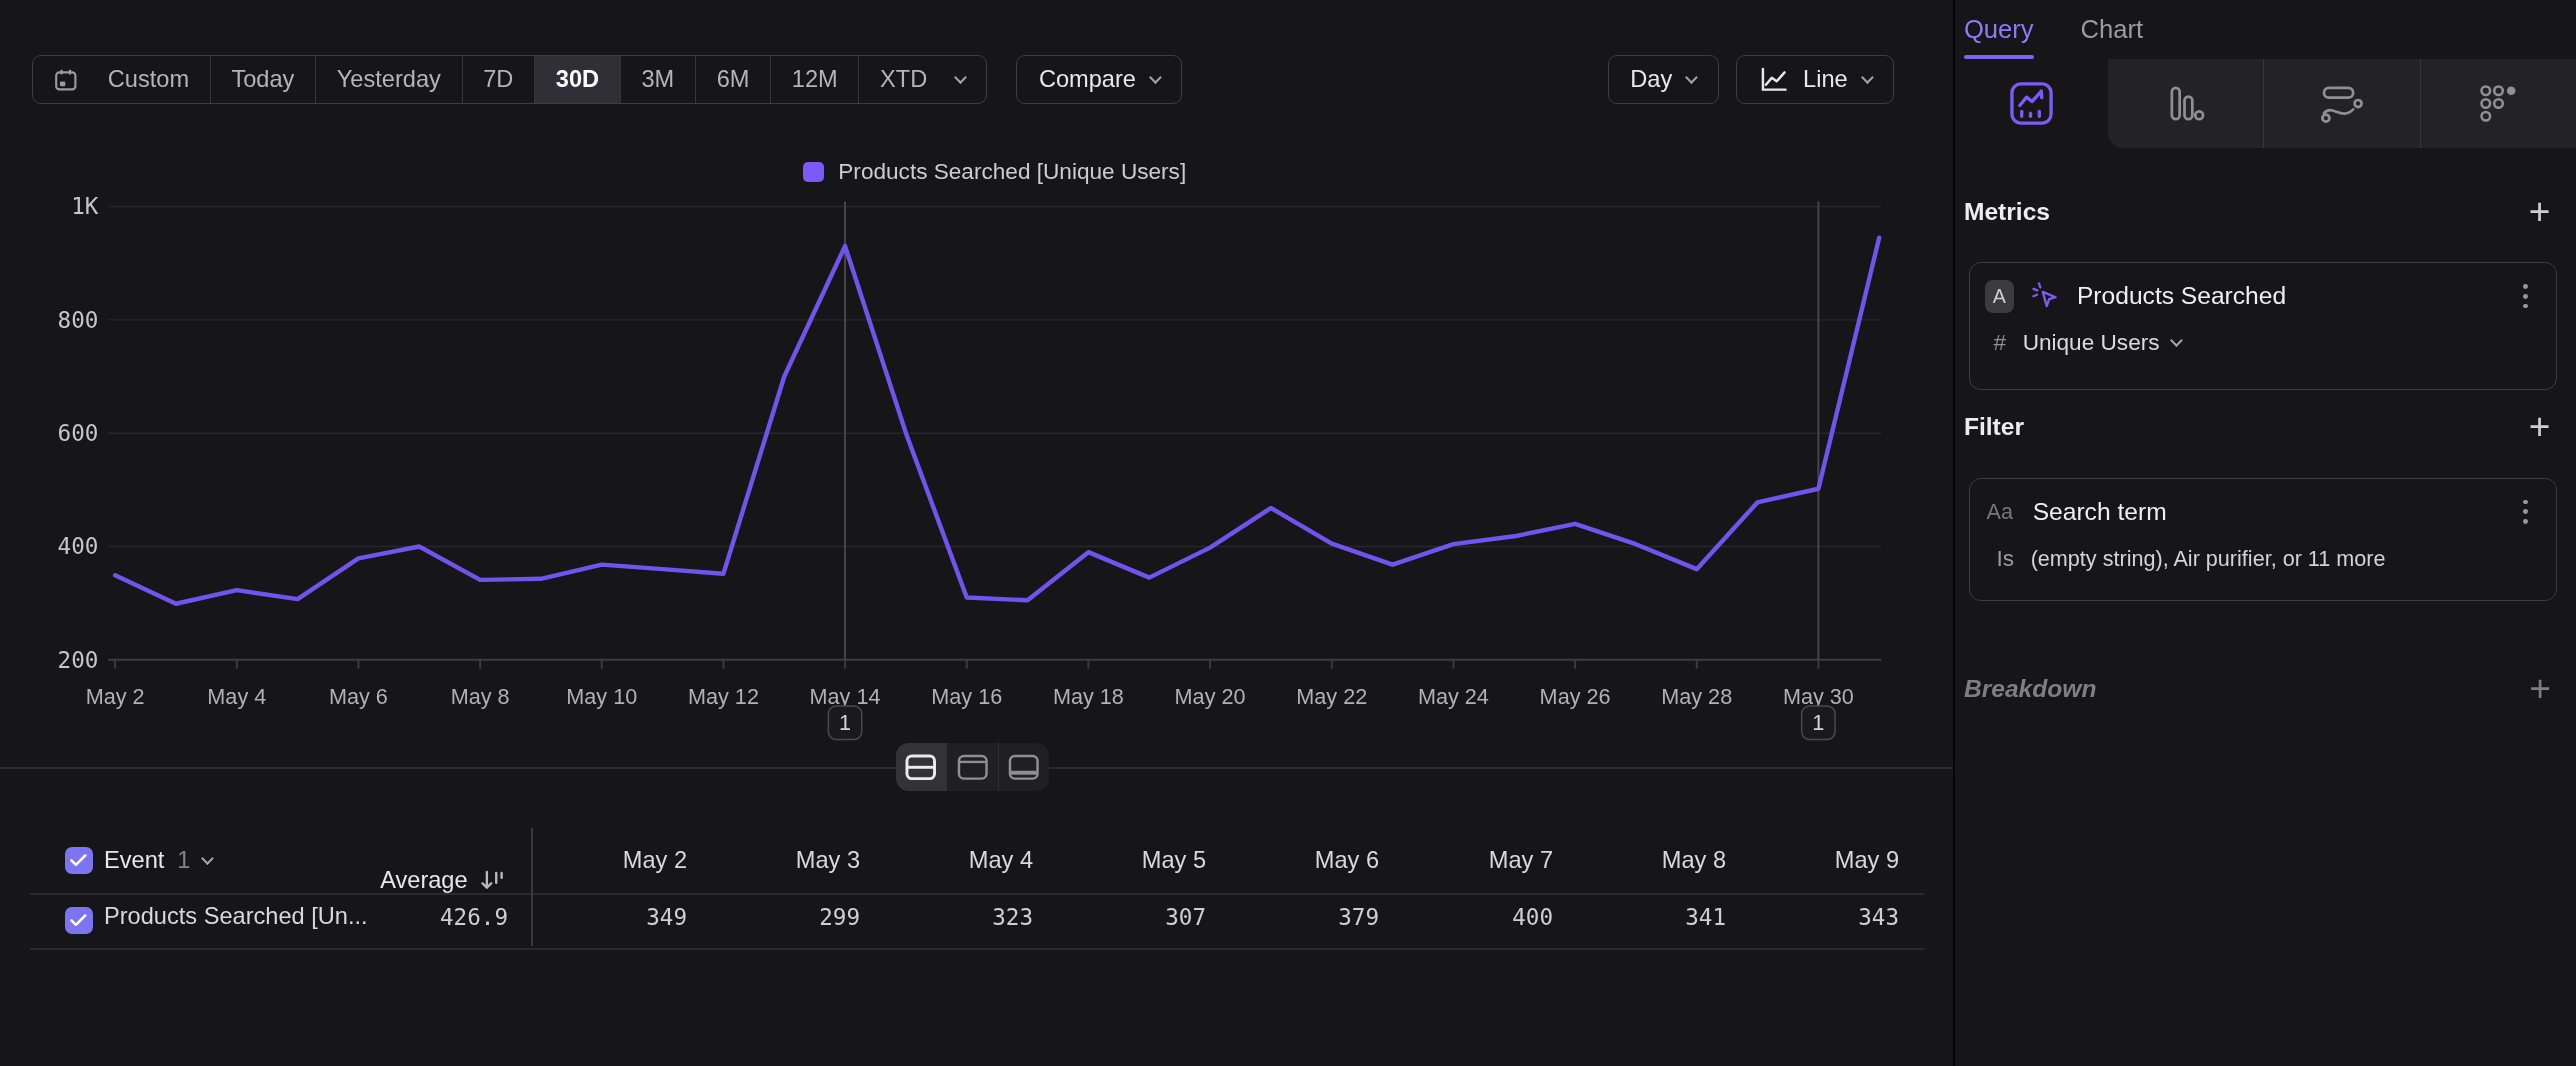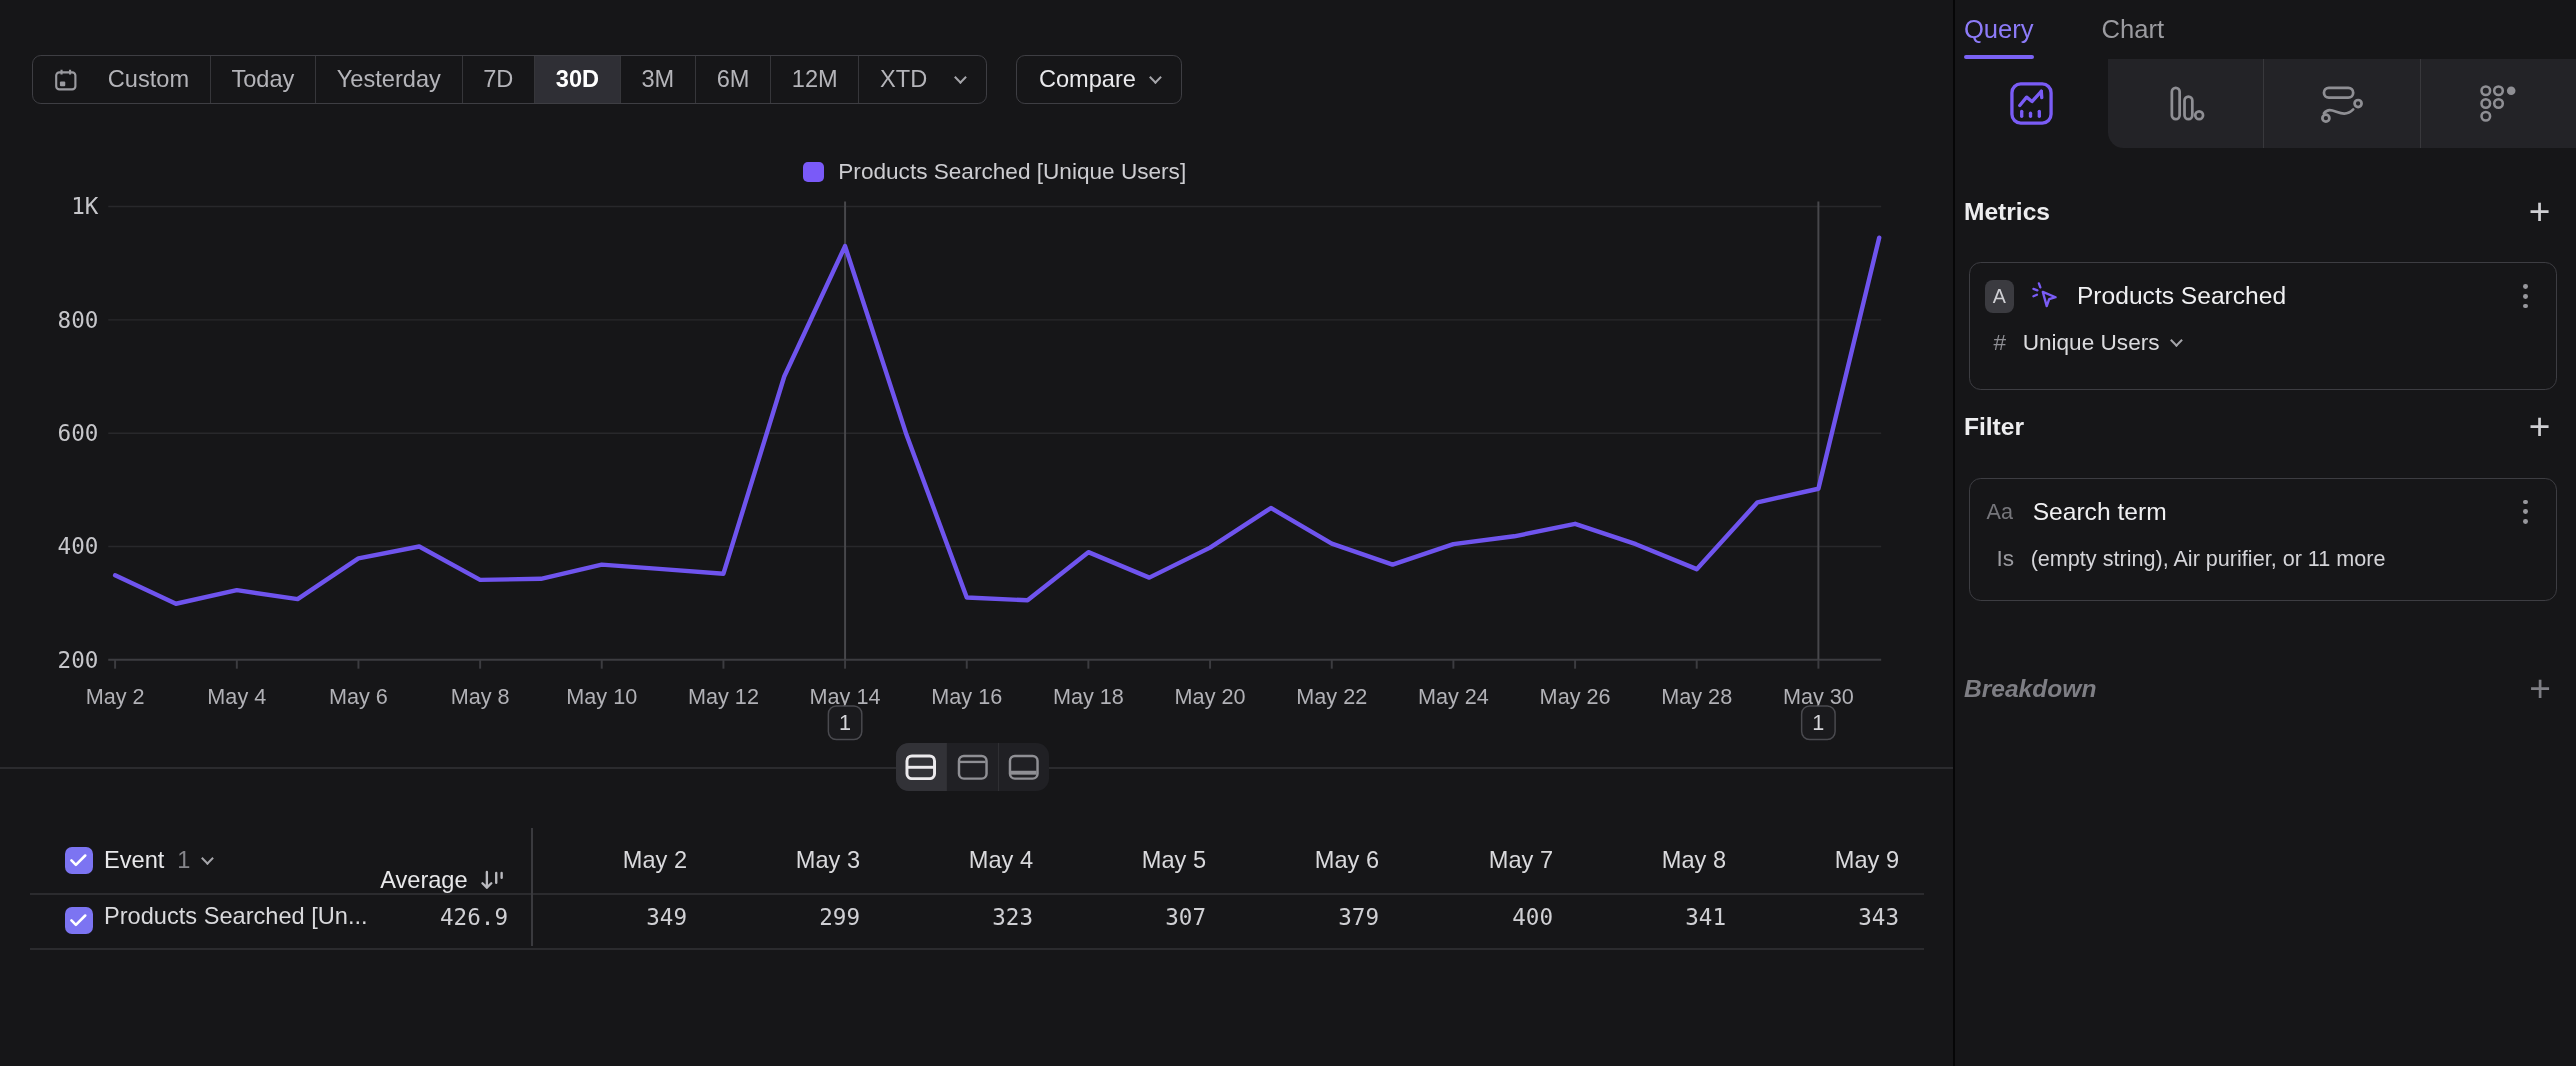--- a/index.html
+++ b/index.html
@@ -45,21 +45,21 @@
   .cb { position:absolute; left:65px; width:27.6px; height:27.6px; border-radius:6.9px; background:#7c74f2; display:flex; align-items:center; justify-content:center; cursor:pointer; }
   .event-group { position:absolute; left:104px; top:0; height:100%; display:flex; align-items:center; gap:12.8px; font-size:23.6px; color:#e8e8ea; font-weight:500; cursor:pointer; }
   .event-count { color:#85858a; font-weight:400; }
   .avg-head { position:absolute; right:1448px; top:0; height:100%; display:flex; align-items:flex-end; gap:11.8px; font-size:23.6px; color:#e8e8ea; font-weight:500; cursor:pointer; }
   .t-cell { position:absolute; top:0; height:100%; display:flex; align-items:center; font-size:23.6px; color:#d9d9dc; font-weight:500; }
   .t-val { font-family:"DejaVu Sans Mono",monospace; font-size:22.6px; color:#cfcfd3; font-weight:400; }
   .row-name { position:absolute; left:104px; top:0; height:100%; display:flex; align-items:center; font-size:23.6px; color:#d9d9dc; font-weight:400; }
 
   
   .sidebar { position:absolute; left:1955px; top:0; width:621px; height:1067px; background:#161618; }
-  .sb-tabs { position:relative; height:59px; display:flex; align-items:center; gap:68px; padding-left:8.9px; }
+  .sb-tabs { position:relative; height:59px; display:flex; align-items:center; gap:47px; padding-left:8.9px; }
   .sb-tab { font-size:25.6px; color:#9b9ba0; font-weight:500; height:100%; display:flex; align-items:center; position:relative; cursor:pointer; }
   .sb-tab.active { color:#8d7bf8; }
   .sb-tab.active::after { content:''; position:absolute; left:0; right:0; bottom:0; height:4.4px; background:#7a62f5; border-radius:3px; }
   .icon-tabs { position:absolute; left:0; top:59px; width:621px; height:89px; display:flex; }
   .icon-tab-first { width:153px; display:flex; align-items:center; justify-content:center; cursor:pointer; }
   .icon-strip { flex:1; display:flex; background:#232327; border-bottom-left-radius:15.7px; }
   .icon-strip .icon-tab { flex:1; display:flex; align-items:center; justify-content:center; cursor:pointer; }
   .icon-strip .icon-tab + .icon-tab { border-left:1.5px solid #38383c; }
 
   .sb-heading { position:absolute; left:8.9px; right:25.6px; height:35px; display:flex; align-items:center; justify-content:space-between; font-size:24.6px; font-weight:700; color:#ededef; }
@@ -119,20 +119,34 @@
           </button>
         <button class="seg-item">
             <span>XTD</span>
             <span class="chev sm"></span>
           </button>
       </div>
       <button class="btn">
         <span>Compare</span>
         <span class="chev sm"></span>
       </button>
+      <div class="toolbar-right">
+        <button class="btn">
+          <span>Day</span>
+          <span class="chev sm"></span>
+        </button>
+        <button class="btn">
+          <svg width="29.5" height="27.6" viewBox="0 0 30 28" fill="none">
+            <path d="M4 3 V24 H27" stroke="#e9e9ec" stroke-width="2.5" stroke-linecap="round"></path>
+            <path d="M7 19 L13 12 L18 15.5 L26 6.5" stroke="#e9e9ec" stroke-width="2.5" stroke-linecap="round" stroke-linejoin="round"></path>
+          </svg>
+          <span>Line</span>
+          <span class="chev sm"></span>
+        </button>
+      </div>
     </div>
 
     <div class="legend">
       <span class="legend-swatch" style="background: rgb(122, 90, 248);"></span>
       <span>Products Searched [Unique Users]</span>
     </div>
 
     <svg class="chart" viewBox="0 0 1985 780" preserveAspectRatio="none">
         <line x1="110" y1="210.0" x2="1912" y2="210.0" stroke="#28282b" stroke-width="1.5"></line>
         <text x="100" y="218" text-anchor="end" class="ylab">1K</text>

